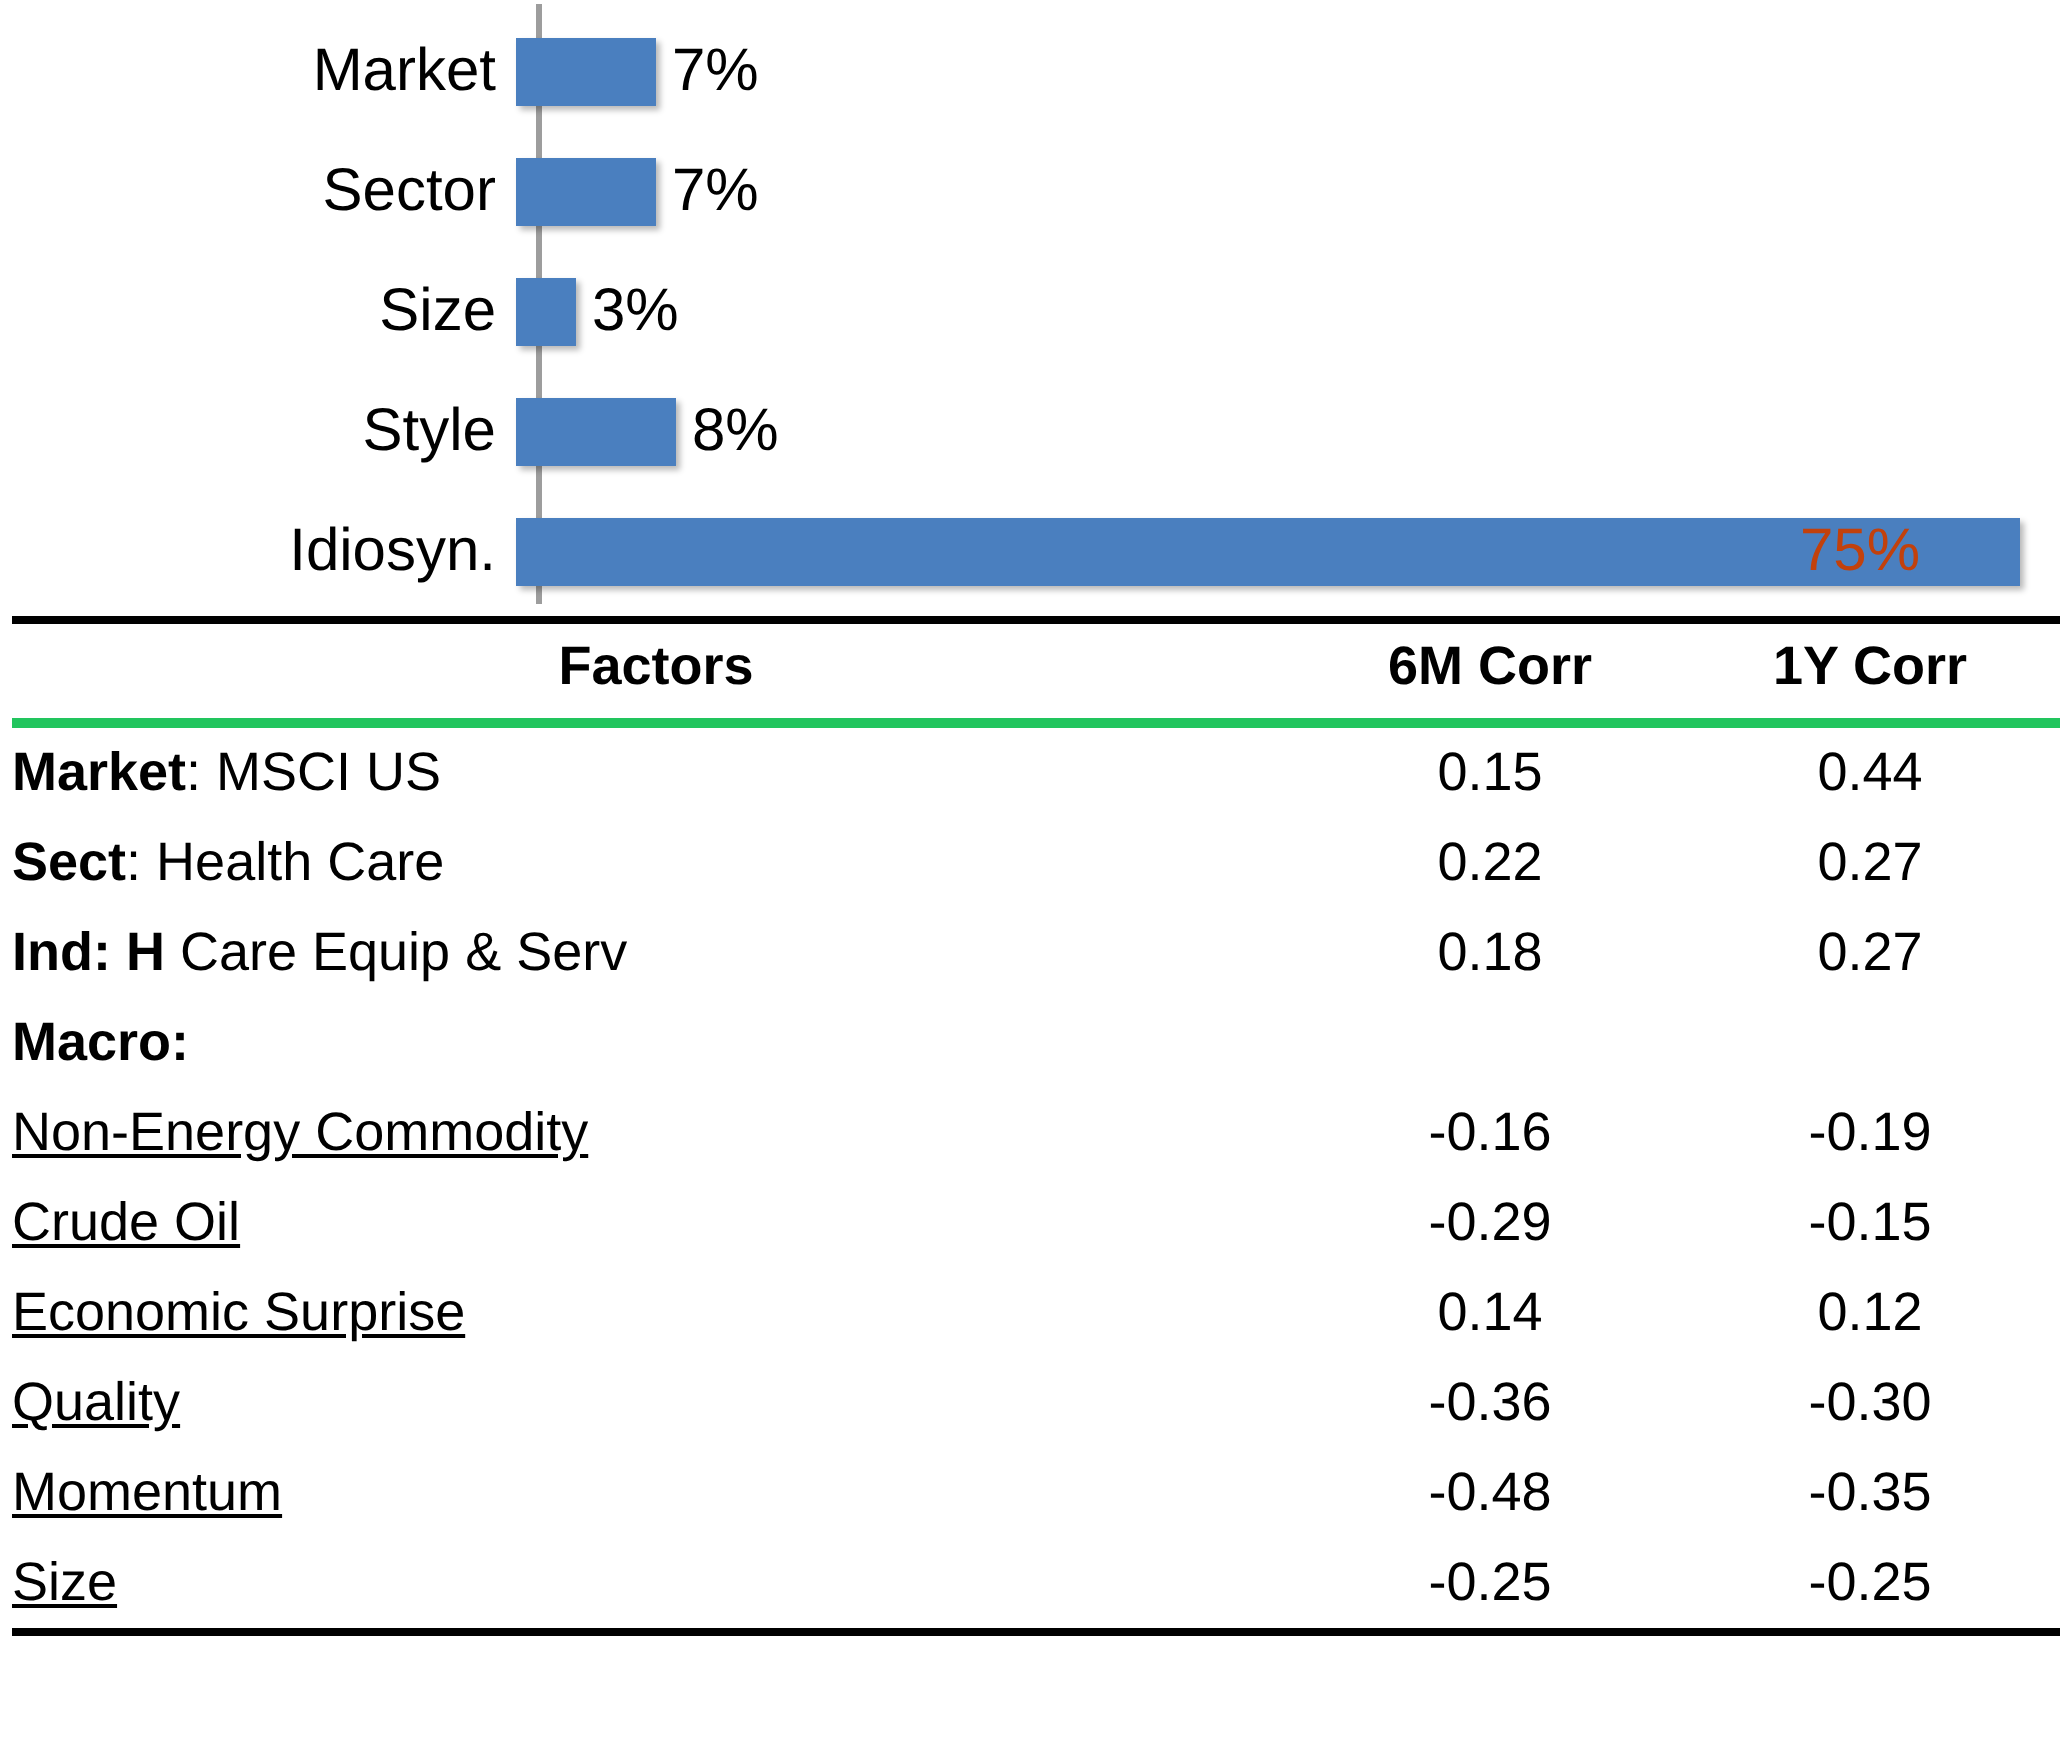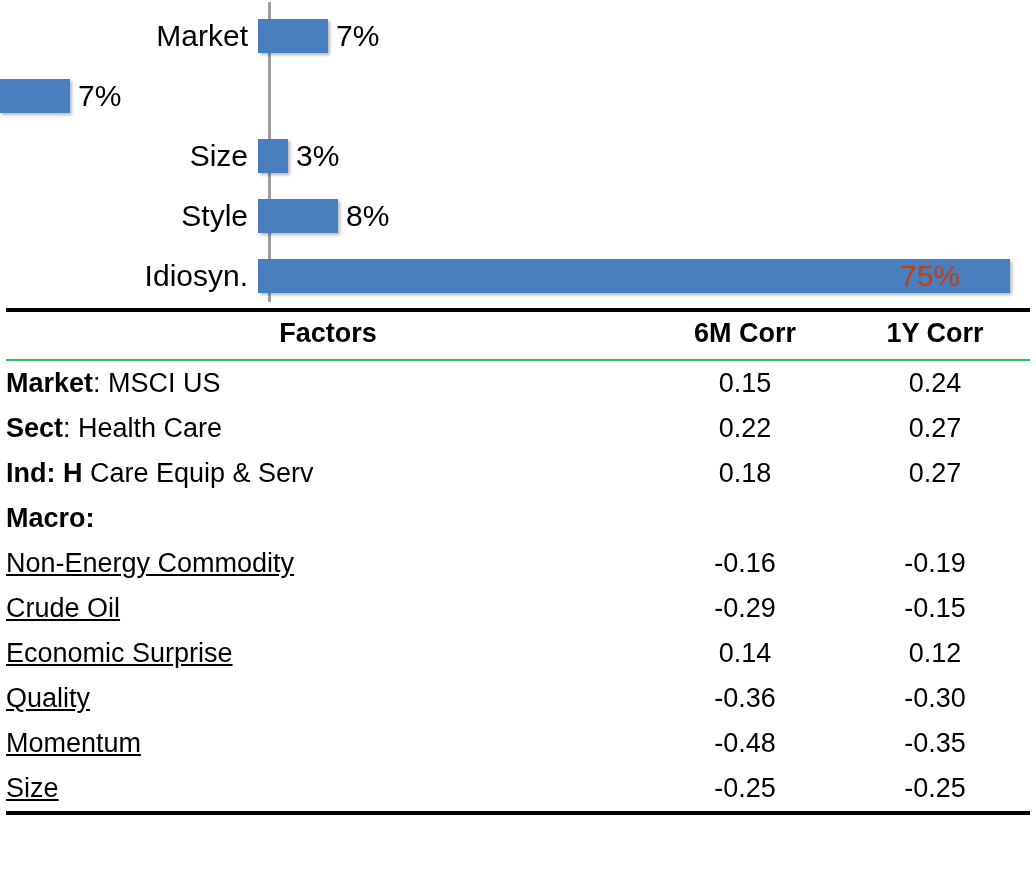--- a/index.html
+++ b/index.html
@@ -94,21 +94,21 @@
   }
   table.factors thead th {
     font-weight: bold;
     padding: 6px 0 10px 0;
     font-size: 27px;
   }
   .rule-top {
     border-top: 4px solid #000;
   }
   .rule-mid {
-    border-top: 2px solid #22c55e;
+    border-top: 5px solid #22c55e;
   }
   .rule-bot {
     border-top: 4px solid #000;
   }
   table.factors td {
     padding: 7px 0;
     vertical-align: middle;
   }
   .col-name   { text-align: left; padding-left: 4px; }
   .col-num    { text-align: center; width: 190px; }
@@ -129,20 +129,21 @@
 
       <div class="bar-row">
         <div class="bar-label">Market</div>
         <div class="bar-area">
           <div class="bar" style="width:70px;"></div>
           <div class="bar-value">7%</div>
         </div>
       </div>
 
       <div class="bar-row">
+        <div class="bar-label">Sector</div>
         <div class="bar-area">
           <div class="bar" style="width:70px;"></div>
           <div class="bar-value">7%</div>
         </div>
       </div>
 
       <div class="bar-row">
         <div class="bar-label">Size</div>
         <div class="bar-area">
           <div class="bar" style="width:30px;"></div>
@@ -175,21 +176,21 @@
         <tr class="rule-top">
           <th class="col-name hdr-factors">Factors</th>
           <th class="col-num">6M Corr</th>
           <th class="col-num">1Y Corr</th>
         </tr>
       </thead>
       <tbody>
         <tr class="rule-mid">
           <td class="col-name"><span class="lbl-bold">Market</span><span>: MSCI US</span></td>
           <td class="col-num">0.15</td>
-          <td class="col-num">0.24</td>
+          <td class="col-num">0.44</td>
         </tr>
         <tr>
           <td class="col-name"><span class="lbl-bold">Sect</span><span>: Health Care</span></td>
           <td class="col-num">0.22</td>
           <td class="col-num">0.27</td>
         </tr>
         <tr>
           <td class="col-name"><span class="lbl-bold">Ind: H</span><span> Care Equip &amp; Serv</span></td>
           <td class="col-num">0.18</td>
           <td class="col-num">0.27</td>

